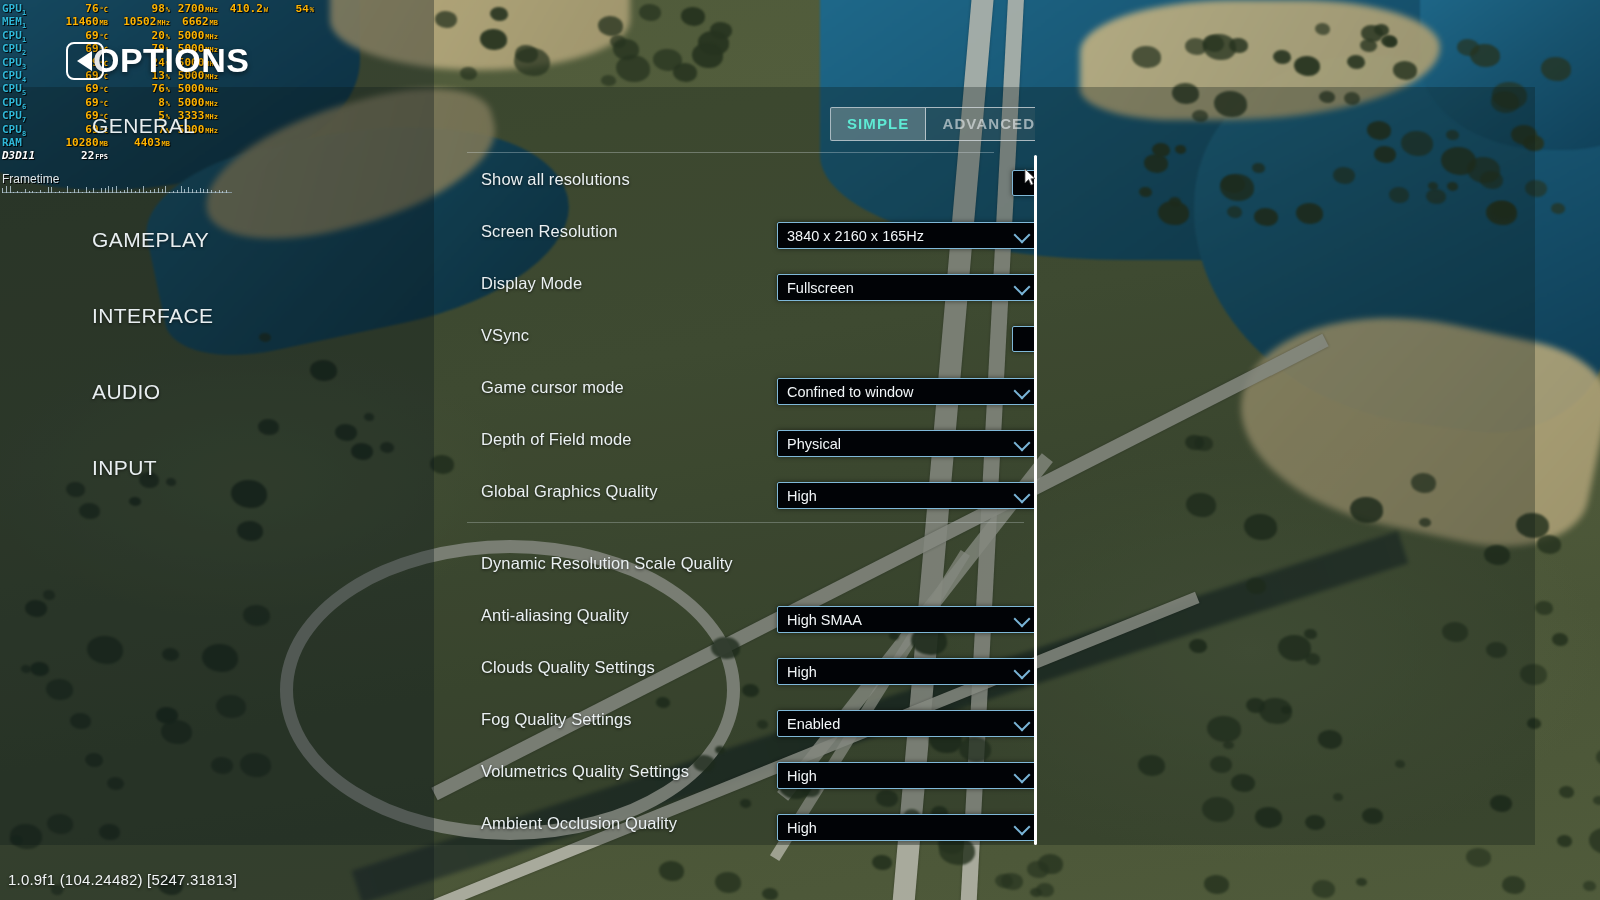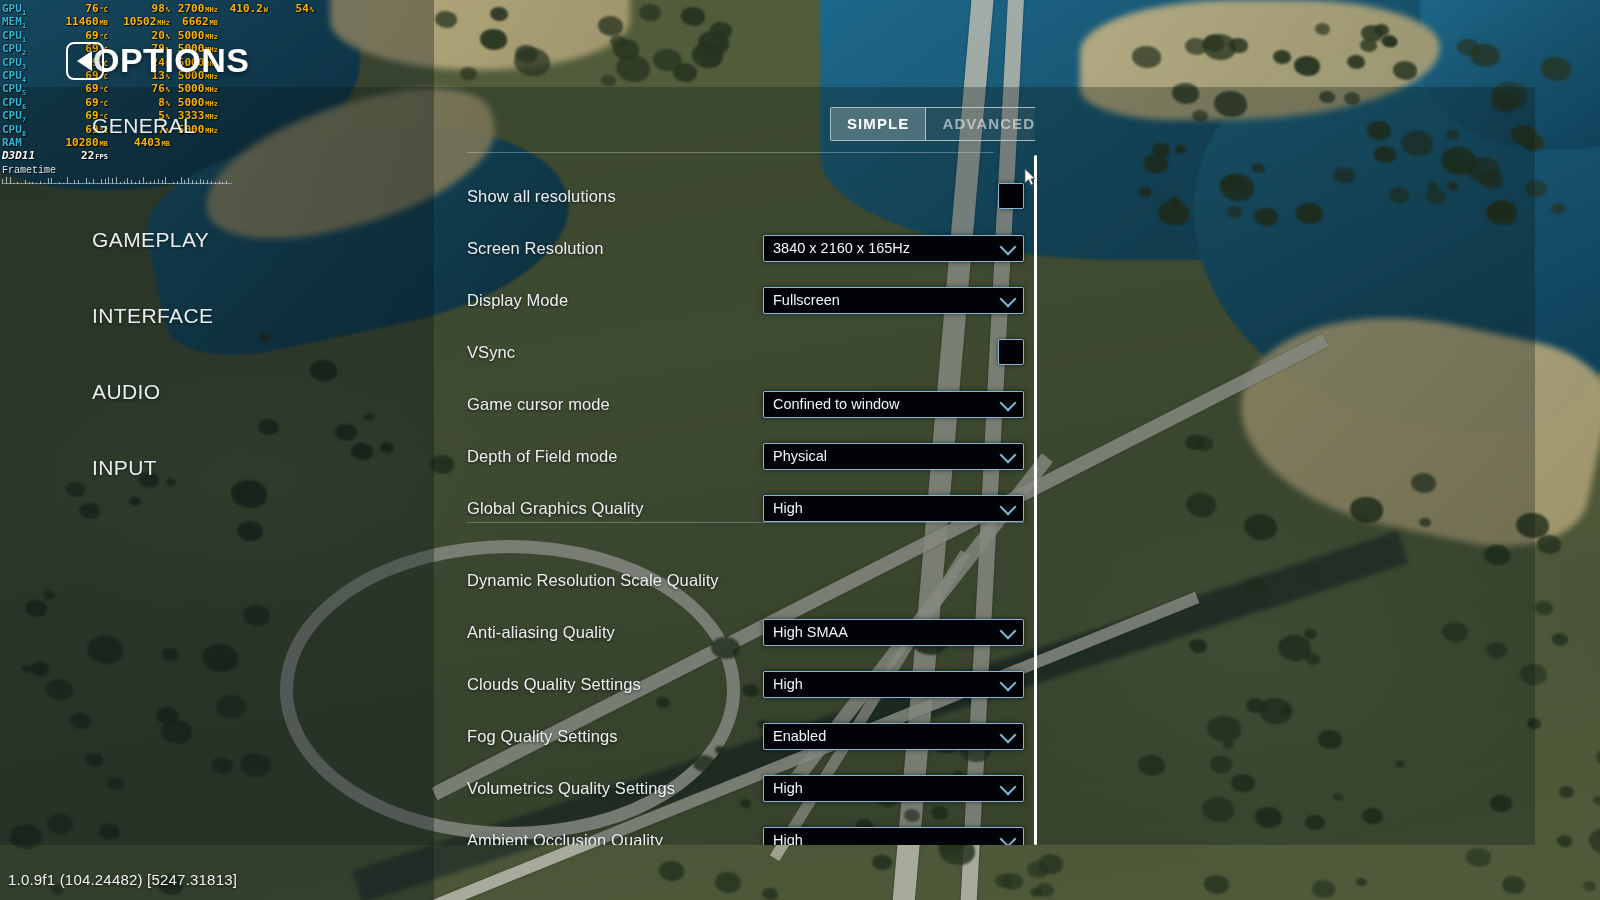--- a/index.html
+++ b/index.html
@@ -77,26 +77,26 @@
   }
   .hw-row { display:flex; align-items:baseline; white-space:nowrap; height:13.4px; }
   .hw-lab { color:#2fb8d9; font-weight:bold; width:44px; flex:0 0 44px; }
   .hw-lab sub { font-size:7px; }
   .hw-cell { color:#ffb400; font-weight:bold; text-align:right; }
   .hw-u { color:#ffb400; font-size:7px; font-weight:bold; margin-left:1px; }
   .c1 { width:62px; flex:0 0 62px; }
   .c2 { width:62px; flex:0 0 62px; }
   .c3 { width:48px; flex:0 0 48px; }
   .c4 { width:50px; flex:0 0 50px; }
-  .c5 { width:46px; flex:0 0 46px; }
+  .c5 { width:46px; flex:0 0 46px;font-family:Liberation Mono, monospace; }
   .hw-fps .hw-lab { color:#ffffff;font-style:italic; }
   .hw-fps .hw-cell { color:#ffffff; }
   .hw-fps .hw-u { color:#ffffff; }
-  #frametime-label { color:#dfe7ea; font-size:10px; font-family:Liberation Mono, monospace;
-                     margin-top:1px; text-shadow:1px 1px 0 #000; }
+  #frametime-label { color:#dfe7ea; font-size:12px; font-family:Liberation Sans, sans-serif;
+                     margin-top:10px; text-shadow:1px 1px 0 #000; }
   #frametime-graph { width:230px; height:11px; position:relative; }
   #frametime-graph .ft-line { position:absolute; left:0; right:0; top:6px; height:1px; background:rgba(150,170,180,.75); }
   #frametime-graph .ft-tick { position:absolute; width:1px; background:rgba(190,210,220,.8); }
 
   
   #panel-tint {
     position:absolute; left:0; top:87px; width:1535px; height:758px;
     background:rgba(10,22,20,.30); z-index:2;
   }
   #panel-tint-left {
@@ -142,31 +142,31 @@
   #tabs {
     position:absolute; left:396px; top:20px;
     display:flex; border:1px solid rgba(215,222,225,.75); border-radius:2px;
     background:rgba(120,130,120,.15); z-index:6;
   }
   .tab {
     padding:7px 16px 8px; font-size:15px; font-weight:bold; letter-spacing:1.1px;
     color:rgba(230,236,238,.62);
   }
   .tab.active {
-    color:#ffffff; background:rgba(190,198,195,.28);
+    color:#5eead4; background:rgba(190,198,195,.28);
     border-right:1px solid rgba(215,222,225,.75);
   }
   #tab-divider {
     position:absolute; left:33px; top:65px; width:527px; height:1px;
     background:rgba(220,230,232,.32); z-index:5;
   }
 
   .row {
-    position:absolute; left:33px; width:557px; height:52px;
-    display:flex; align-items:center;gap:40px;
+    position:absolute; left:47px; width:557px; height:52px;
+    display:flex; align-items:flex-start;gap:40px;
   }
   .row-label {
     font-size:16.5px; color:#eaf0f2; letter-spacing:.1px;
     text-shadow:0 1px 3px rgba(0,0,0,.65);
     flex:1 1 auto;
   }
   .dropdown {
     position:relative; width:261px; height:27px; flex:0 0 261px;
     background:#010306; border:1px solid #7fb8d8; border-radius:2px;
     display:flex; align-items:center; padding:0 28px 0 9px;

